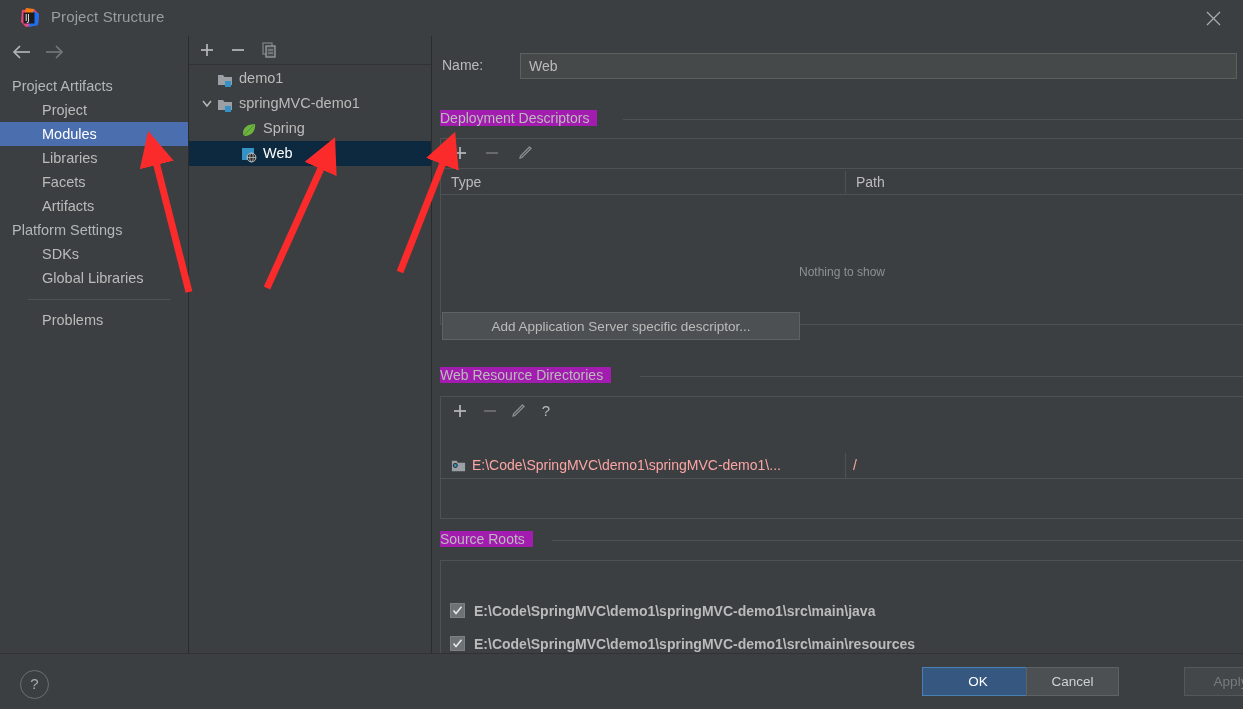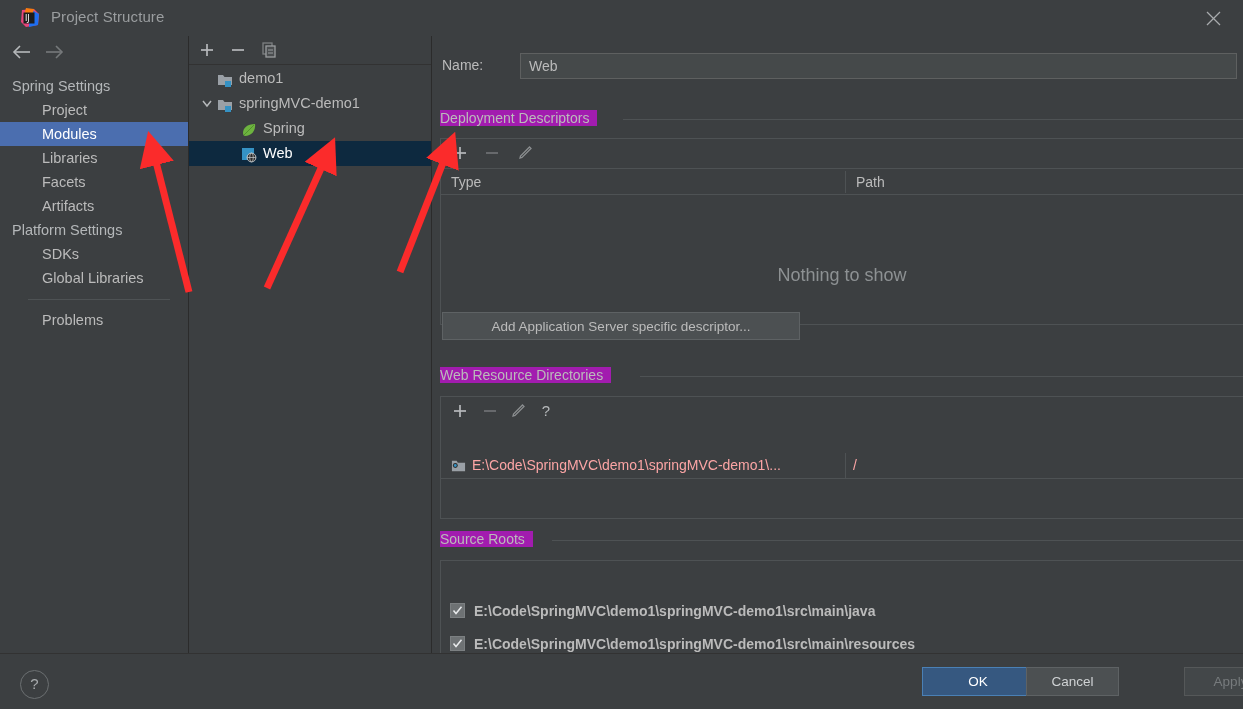--- a/index.html
+++ b/index.html
@@ -69,21 +69,21 @@
   .panel{position:absolute;border:1px solid #4e5254;box-sizing:border-box;}
   .p-toolbar{position:absolute;left:0;top:0;right:0;height:29px;box-sizing:border-box;}
   .pbtn{position:absolute;top:3px;width:22px;height:22px;cursor:default;}
 
   .thead{position:absolute;left:0;right:0;height:27px;background:#3c3f41;
          border-top:1px solid #4e5254;border-bottom:1px solid #4e5254;box-sizing:border-box;}
   .th{position:absolute;top:0;height:26px;line-height:26px;font-size:14px;color:#bbbbbb;
       padding-left:10px;box-sizing:border-box;white-space:nowrap;cursor:default;}
   .thsep{position:absolute;top:2px;height:22px;width:1px;background:#4e5254;}
 
-  .empty-note{position:absolute;left:0;right:0;text-align:center;color:#8d9193;font-size:18px;cursor:default;}
+  .empty-note{position:absolute;left:0;right:0;text-align:center;color:#8d9193;font-size:12px;cursor:default;}
 
   .btn{background:#4c5052;border:1px solid #5e6264;color:#bbbbbb;
        font-family:"Liberation Sans",sans-serif;font-size:13.5px;
        height:26px;padding:0 12px;cursor:default;box-sizing:border-box;}
 
   .trow{position:absolute;left:0;right:16px;height:25px;line-height:25px;font-size:14px;color:#fca5a5;cursor:default;}
   .tcell{position:absolute;top:0;white-space:nowrap;overflow:hidden;}
 
   .srow{position:relative;height:33px;line-height:33px;font-size:14px;color:#bbbbbb;cursor:default;}
   .cbx{position:absolute;left:9px;top:8px;width:15px;height:15px;background:#6e7274;
@@ -139,21 +139,21 @@
       </span>
       <span class="navbtn nav-fwd">
         <svg width="24" height="22" viewBox="0 0 24 22">
           <line x1="4" y1="11" x2="20" y2="11" stroke="#76797b" stroke-width="1.6"></line>
           <polyline points="14,5 20,11 14,17" fill="none" stroke="#76797b" stroke-width="1.6"></polyline>
         </svg>
       </span>
     </div>
 
     <div class="sb-list">
-      <div class="sb-item sb-group">Spring Settings</div>
+      <div class="sb-item sb-group">Project Artifacts</div>
       <div class="sb-item sb-leaf">Project</div>
       <div class="sb-item sb-leaf sel">Modules</div>
       <div class="sb-item sb-leaf">Libraries</div>
       <div class="sb-item sb-leaf">Facets</div>
       <div class="sb-item sb-leaf">Artifacts</div>
       <div class="sb-item sb-group">Platform Settings</div>
       <div class="sb-item sb-leaf">SDKs</div>
       <div class="sb-item sb-leaf">Global Libraries</div>
       <div class="sb-sep"></div>
       <div class="sb-item sb-leaf">Problems</div>

